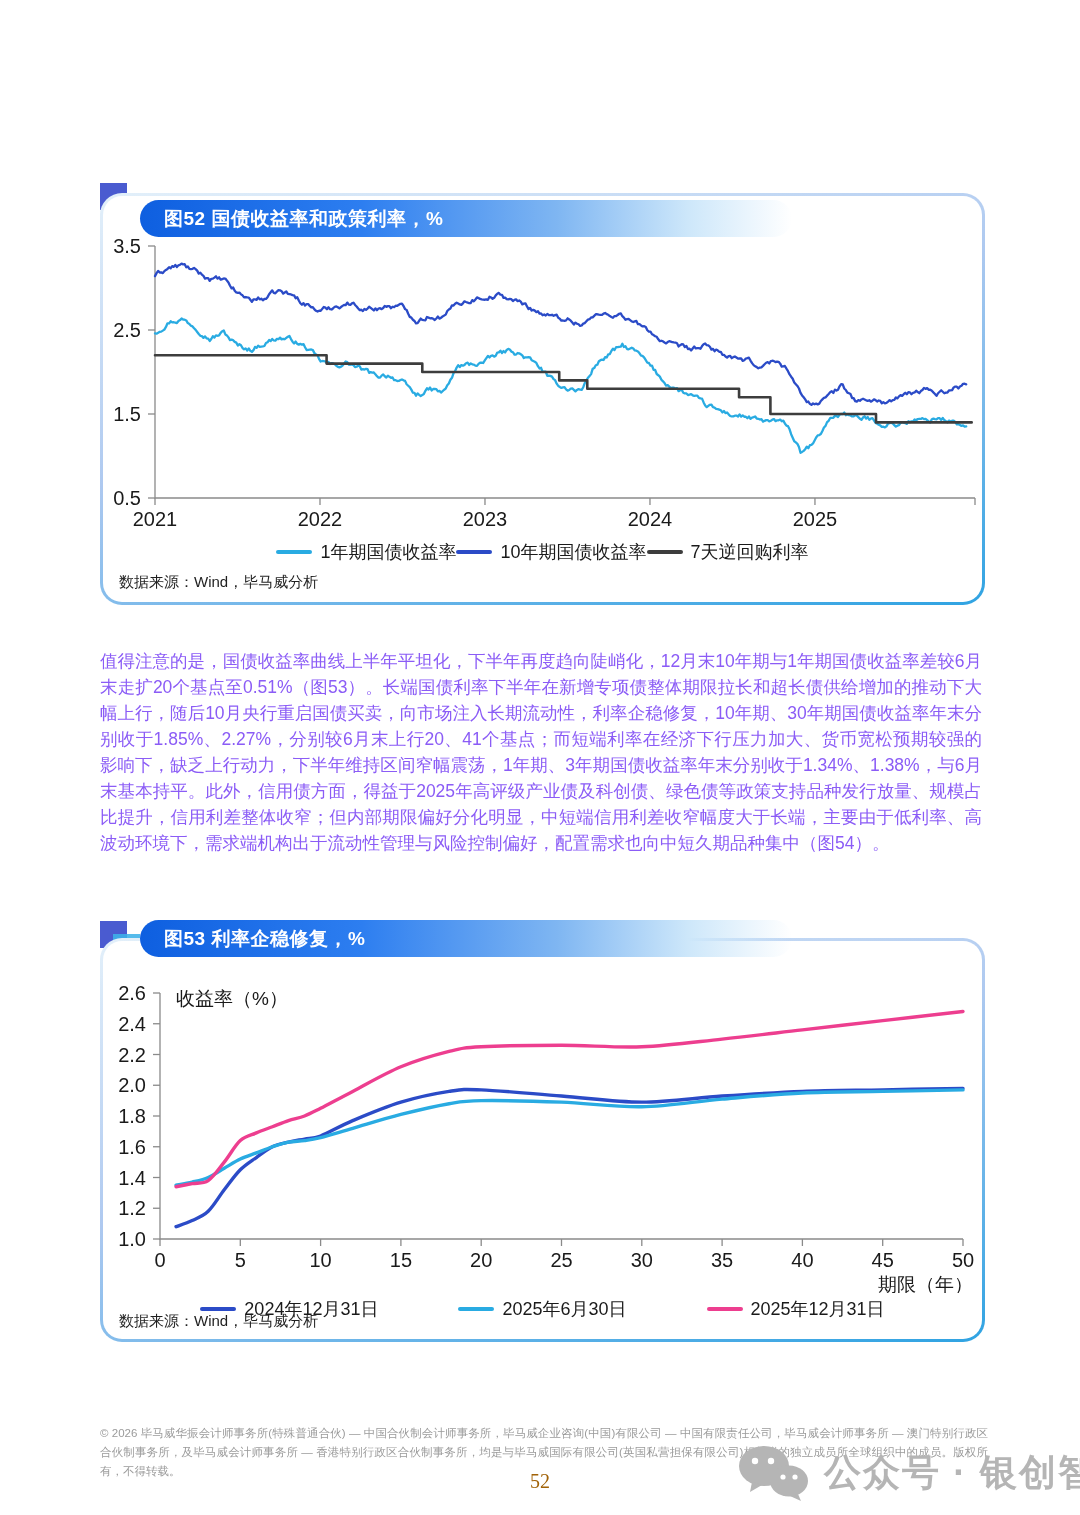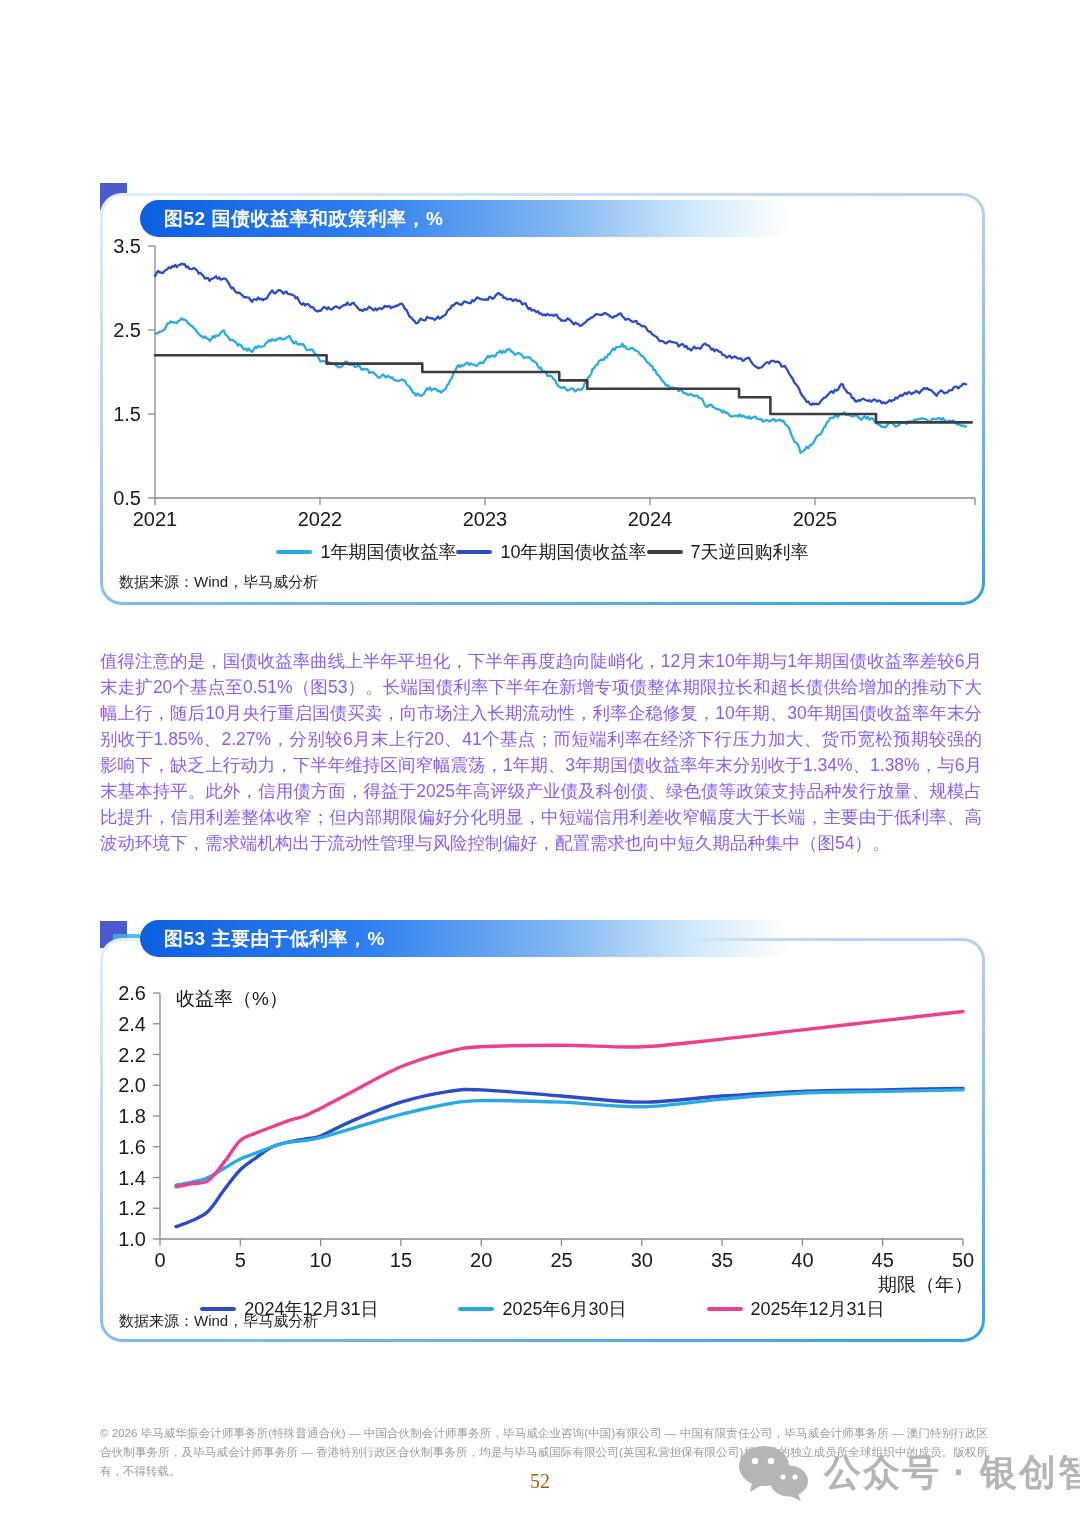--- a/index.html
+++ b/index.html
@@ -97,21 +97,21 @@
     <div class="source" style="bottom:10px;">数据来源：Wind，毕马威分析</div>
   </div>
 
   <div class="body-text">值得注意的是，国债收益率曲线上半年平坦化，下半年再度趋向陡峭化，12月末10年期与1年期国债收益率差较6月末走扩20个基点至0.51%（图53）。长端国债利率下半年在新增专项债整体期限拉长和超长债供给增加的推动下大幅上行，随后10月央行重启国债买卖，向市场注入长期流动性，利率企稳修复，10年期、30年期国债收益率年末分别收于1.85%、2.27%，分别较6月末上行20、41个基点；而短端利率在经济下行压力加大、货币宽松预期较强的影响下，缺乏上行动力，下半年维持区间窄幅震荡，1年期、3年期国债收益率年末分别收于1.34%、1.38%，与6月末基本持平。此外，信用债方面，得益于2025年高评级产业债及科创债、绿色债等政策支持品种发行放量、规模占比提升，信用利差整体收窄；但内部期限偏好分化明显，中短端信用利差收窄幅度大于长端，主要由于低利率、高波动环境下，需求端机构出于流动性管理与风险控制偏好，配置需求也向中短久期品种集中（图54）。</div>
 
   <div class="decor" style="left:100px; top:921px;">
     <div class="sq1"></div>
     <div class="sq2"></div>
   </div>
   <div class="pill" style="left:140px; top:920px;">
-    <span>图53 主要由于低利率，%</span>
+    <span>图53 利率企稳修复，%</span>
   </div>
   <div class="fig-card" style="left:100px; top:938px; height:404px;">
     <svg id="svg53" width="879" height="352">
         <path d="M57 52 L57 298 L860 298" fill="none" stroke="#8a8a8a" stroke-width="1.3"></path>
         <line x1="50" y1="298" x2="57" y2="298" stroke="#8a8a8a" stroke-width="1.3"></line>
         <text x="43" y="305" text-anchor="end" font-size="20" fill="#1a1a1a">1.0</text>
         <line x1="50" y1="267.25" x2="57" y2="267.25" stroke="#8a8a8a" stroke-width="1.3"></line>
         <text x="43" y="274.25" text-anchor="end" font-size="20" fill="#1a1a1a">1.2</text>
         <line x1="50" y1="236.5" x2="57" y2="236.5" stroke="#8a8a8a" stroke-width="1.3"></line>
         <text x="43" y="243.5" text-anchor="end" font-size="20" fill="#1a1a1a">1.4</text>

